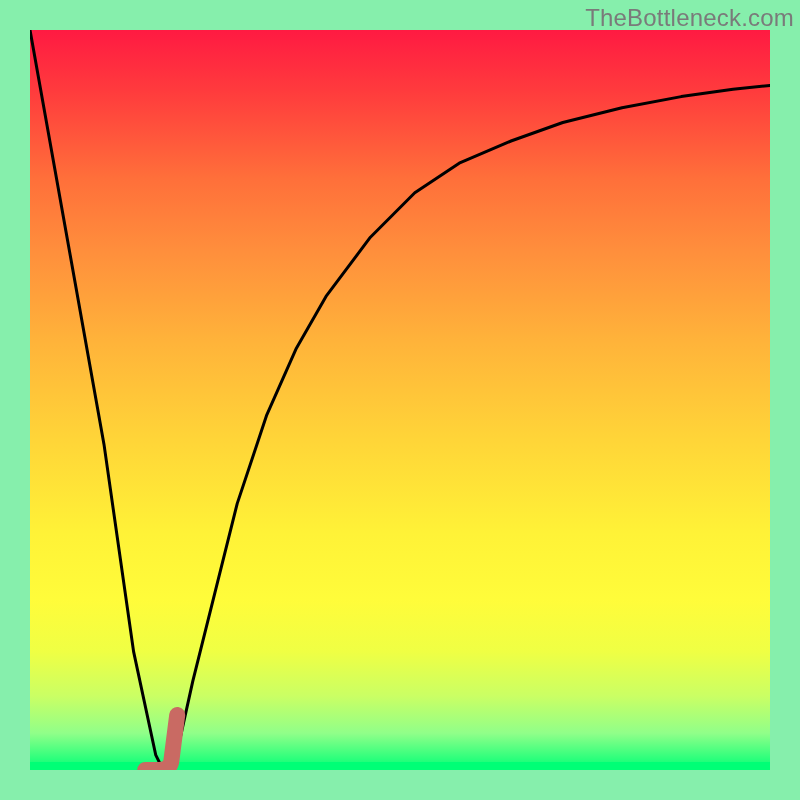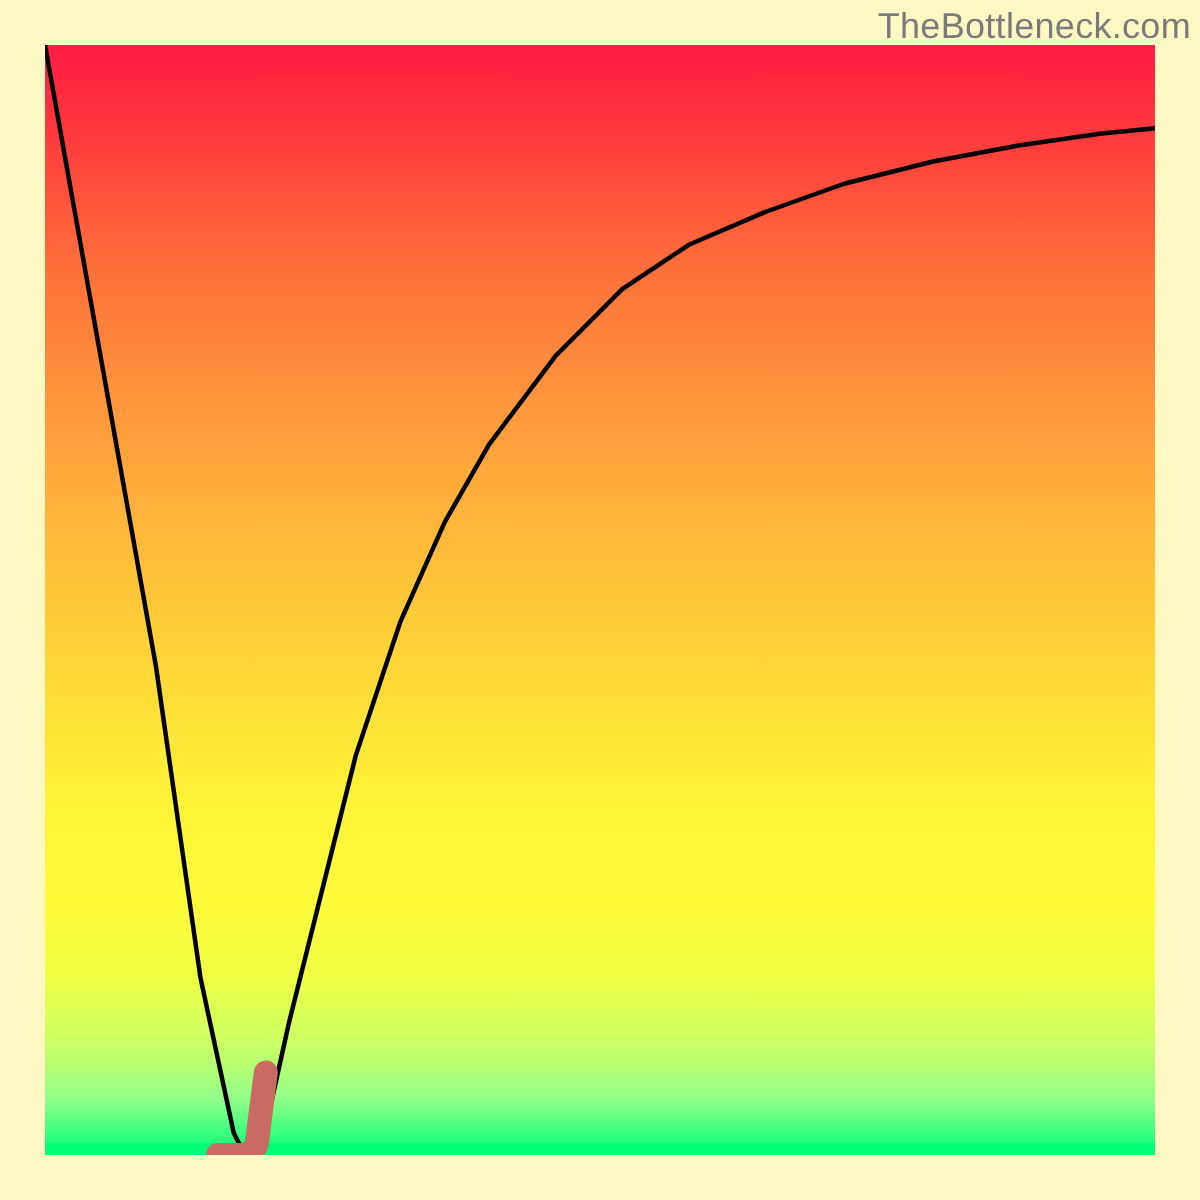--- a/index.html
+++ b/index.html
@@ -1,16 +1,16 @@
 <!DOCTYPE html>
 <html><head>
 <meta charset="utf-8">
 <style>
   html,body{margin:0;padding:0;width:800px;height:800px;background:#000;overflow:hidden;font-family:Arial,Helvetica,sans-serif}
-  .frame{position:absolute;left:0;top:0;width:800px;height:800px;background:#fef9c3}
+  .frame{position:absolute;left:0;top:0;width:800px;height:800px;background:#86efac}
   .plot{position:absolute;left:30px;top:30px;width:740px;height:740px;overflow:hidden}
   .grad{position:absolute;left:0;top:0;width:740px;height:740px;
         background:linear-gradient(to bottom,
           #ff1a42 0%,
           #ff3a3d 8%,
           #ff6f3a 20%,
           #ff8f3c 30%,
           #ffb33a 42%,
           #ffd438 55%,
           #fff237 68%,

